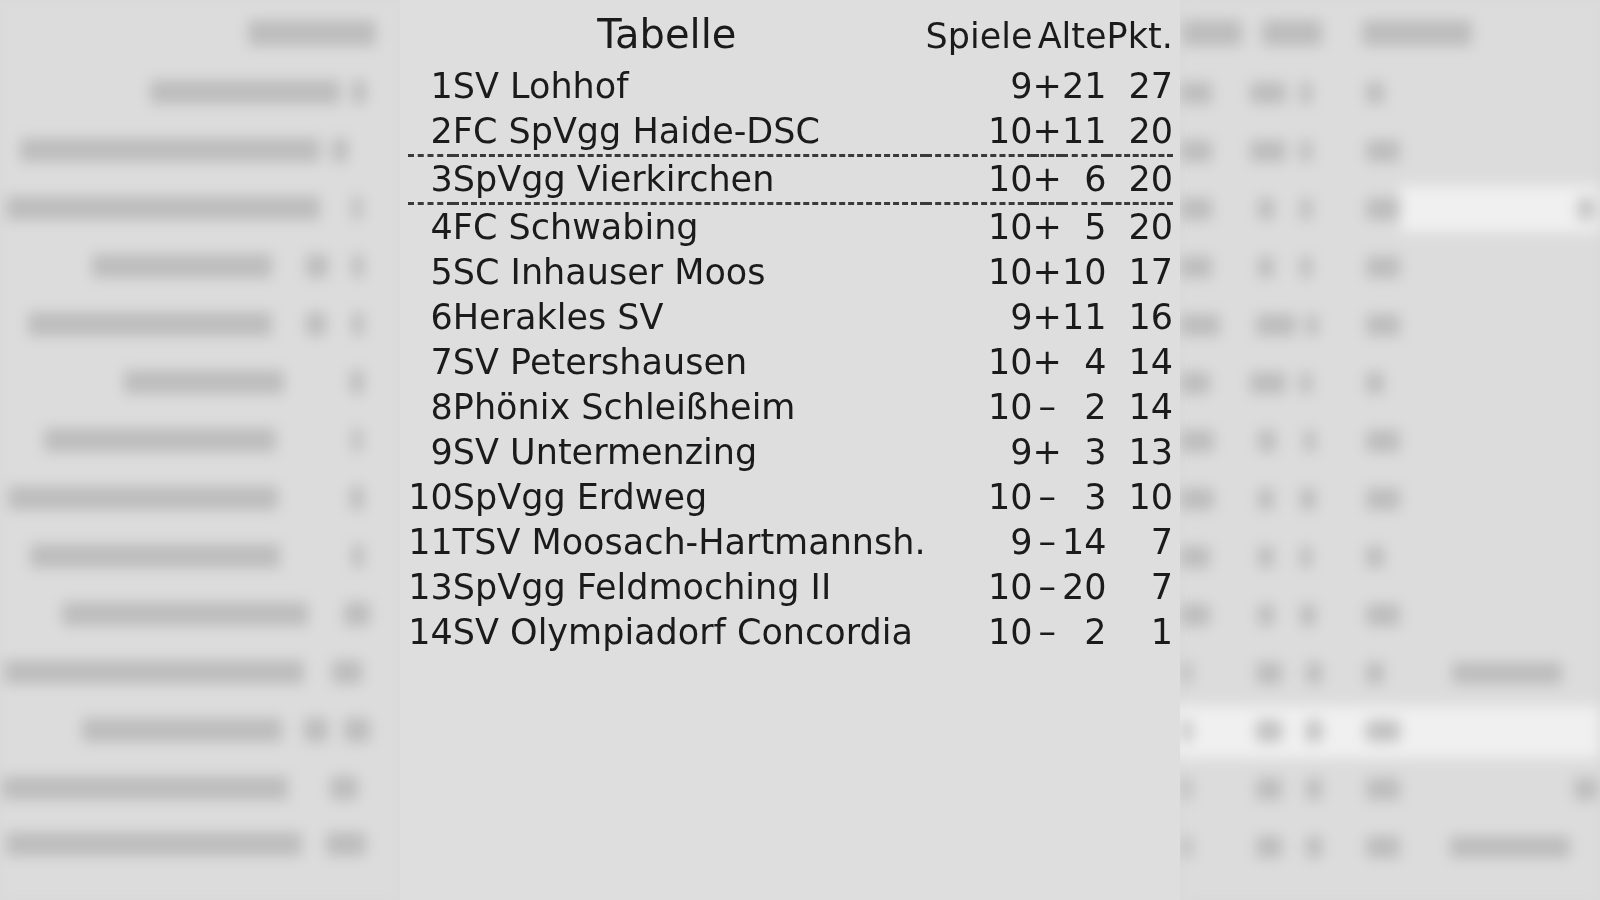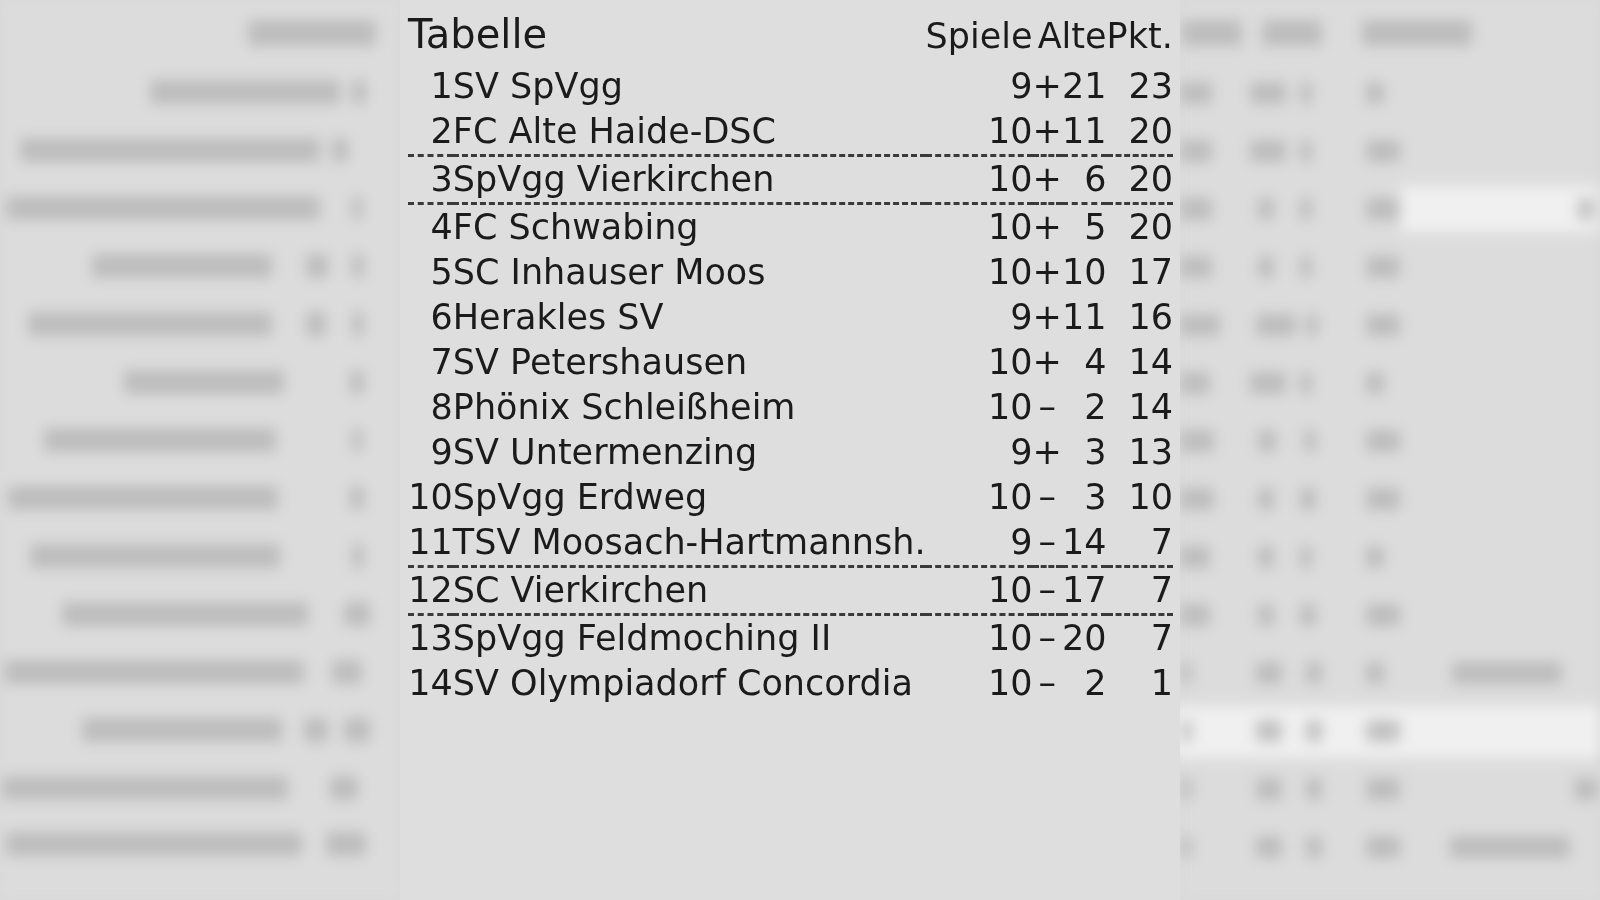--- a/index.html
+++ b/index.html
@@ -75,21 +75,21 @@
   }
 
   table.standings th {
     font-weight: normal;
     padding: 4px 0 10px 0;
     vertical-align: bottom;
     color: #1b1b1b;
   }
 
   th.th-title {
-    text-align: left;
+    text-align: center;
     font-size: 40px;
     font-weight: bold;
     padding-left: 2px;
   }
   th.th-spiele { padding-right: 6px; }
   th.th-tore   { text-align: right; padding-right: 4px; }
   th.th-pkt    { text-align: left; padding-right: 6px; }
 
   table.standings td {
     padding: 5px 0;
@@ -257,29 +257,29 @@
         <tr>
           <th class="th-title" colspan="2">Tabelle</th>
           <th class="th-spiele">Spiele</th>
           <th class="th-tore" colspan="2">Alte</th>
           <th class="th-pkt">Pkt.</th>
         </tr>
       </thead>
       <tbody id="standings-body">
           <tr>
             <td class="c-rank">1</td>
-            <td class="c-team">SV SpVgg</td>
+            <td class="c-team">SV Lohhof</td>
             <td class="c-spiele">9</td>
             <td class="c-sign">+</td>
             <td class="c-diff">21</td>
-            <td class="c-pkt">23</td>
+            <td class="c-pkt">27</td>
           </tr>
           <tr>
             <td class="c-rank">2</td>
-            <td class="c-team">FC Alte Haide-DSC</td>
+            <td class="c-team">FC SpVgg Haide-DSC</td>
             <td class="c-spiele">10</td>
             <td class="c-sign">+</td>
             <td class="c-diff">11</td>
             <td class="c-pkt">20</td>
           </tr>
           <tr class="sep-top sep-bot">
             <td class="c-rank">3</td>
             <td class="c-team">SpVgg Vierkirchen</td>
             <td class="c-spiele">10</td>
             <td class="c-sign">+</td>
@@ -343,28 +343,20 @@
             <td class="c-pkt">10</td>
           </tr>
           <tr>
             <td class="c-rank">11</td>
             <td class="c-team">TSV Moosach-Hartmannsh.</td>
             <td class="c-spiele">9</td>
             <td class="c-sign">–</td>
             <td class="c-diff">14</td>
             <td class="c-pkt">7</td>
           </tr>
-          <tr class="sep-top sep-bot">
-            <td class="c-rank">12</td>
-            <td class="c-team">SC Vierkirchen</td>
-            <td class="c-spiele">10</td>
-            <td class="c-sign">–</td>
-            <td class="c-diff">17</td>
-            <td class="c-pkt">7</td>
-          </tr>
           <tr>
             <td class="c-rank">13</td>
             <td class="c-team">SpVgg Feldmoching II</td>
             <td class="c-spiele">10</td>
             <td class="c-sign">–</td>
             <td class="c-diff">20</td>
             <td class="c-pkt">7</td>
           </tr>
           <tr>
             <td class="c-rank">14</td>

